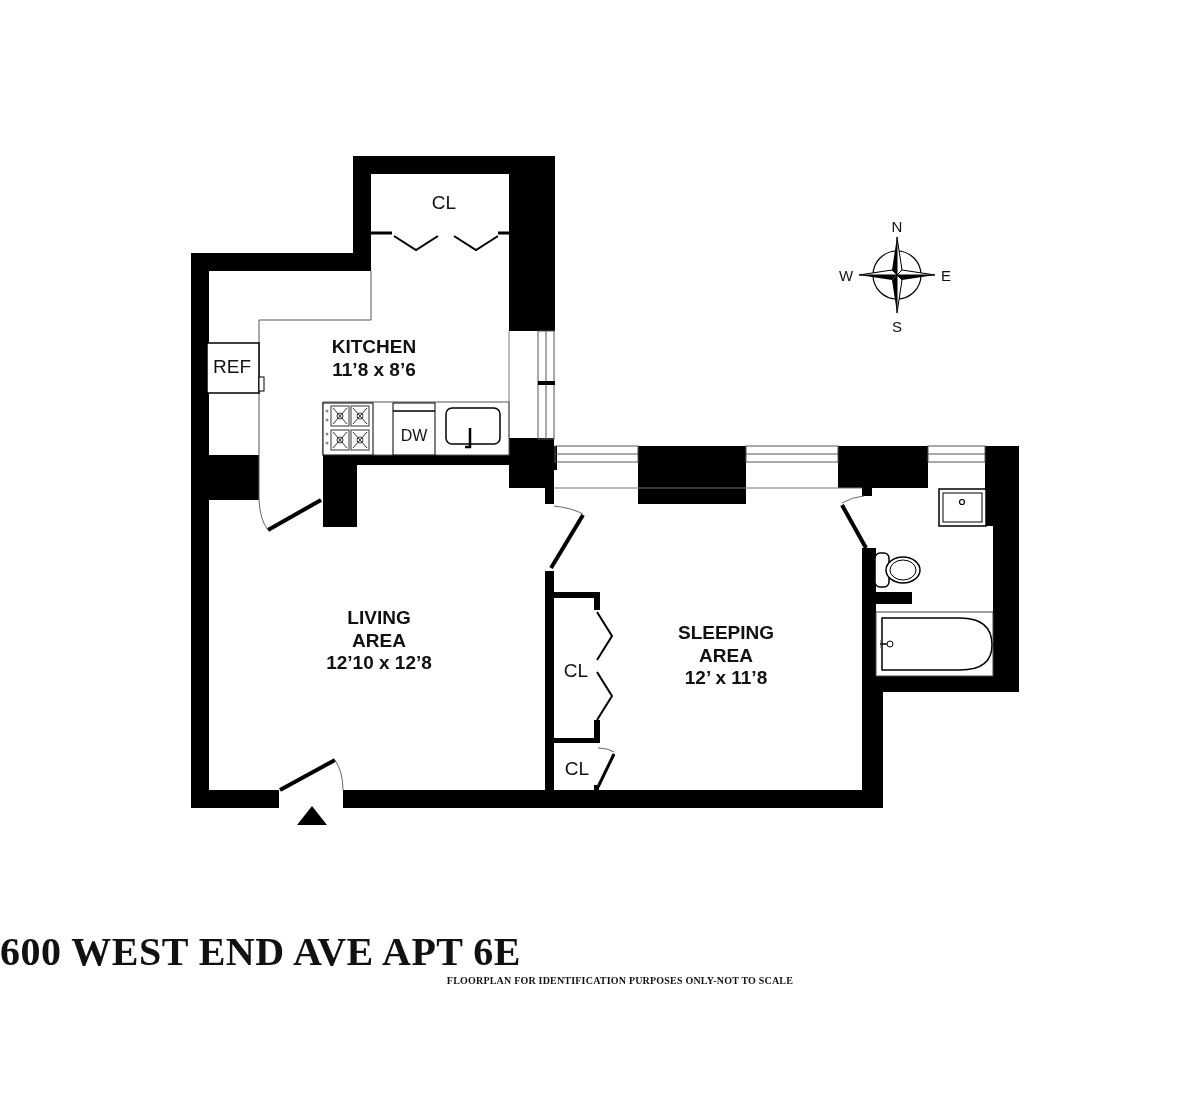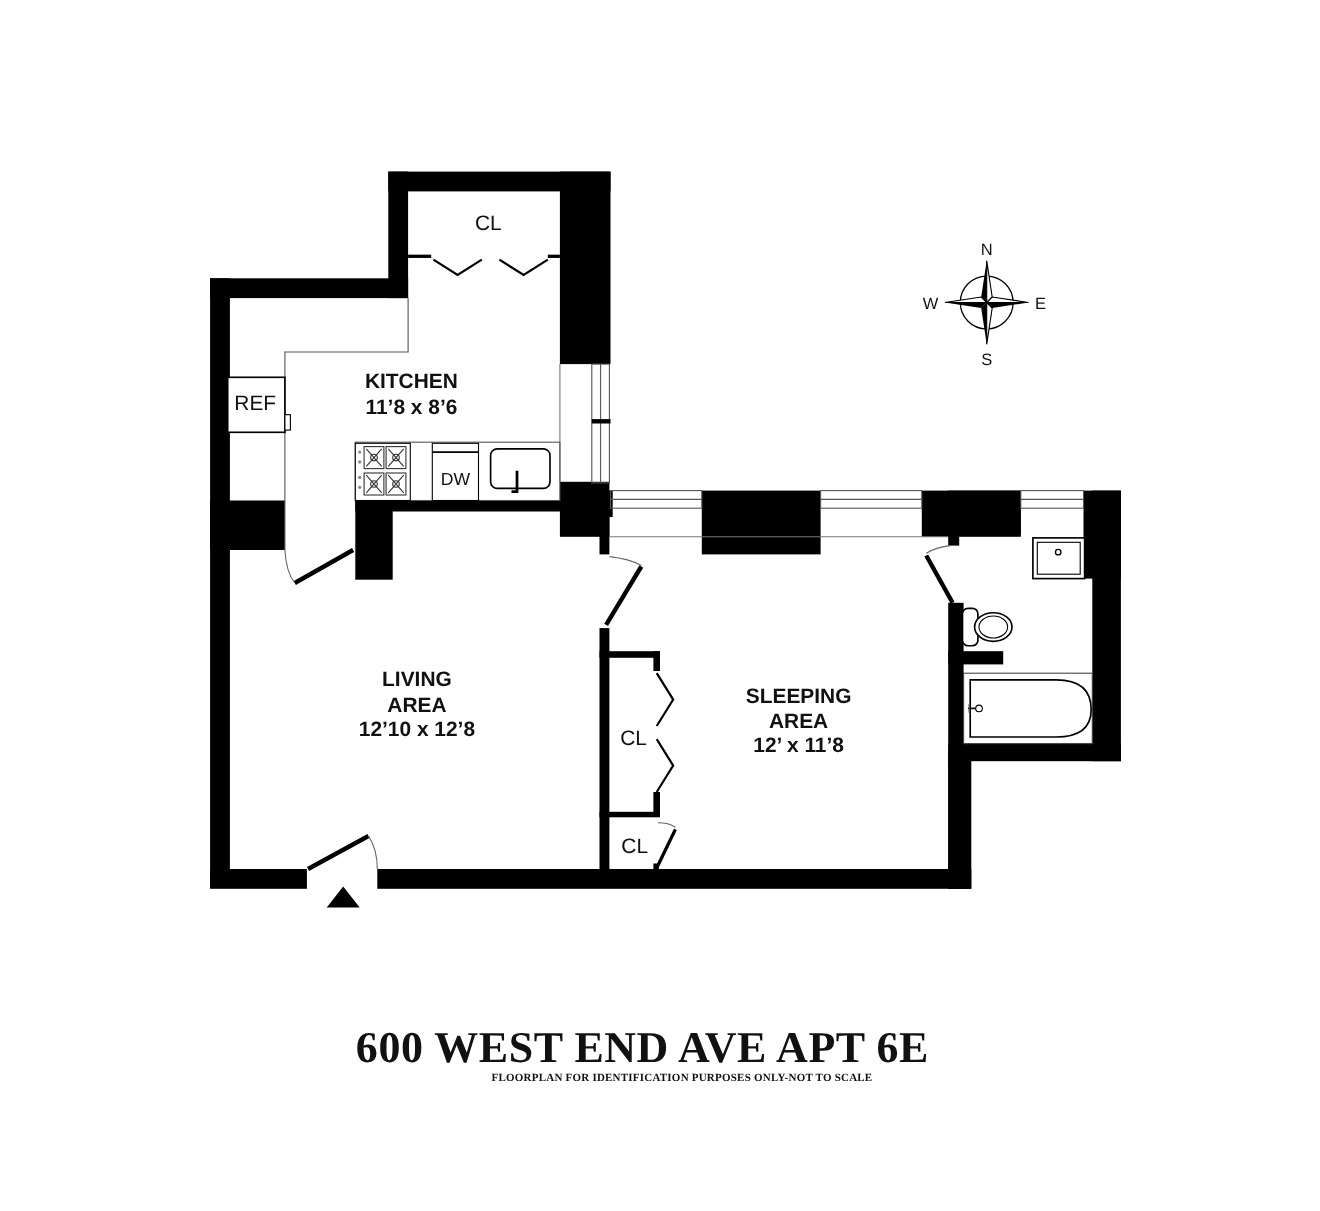--- a/index.html
+++ b/index.html
@@ -1,21 +1,21 @@
 <!DOCTYPE html>
 <html><head>
 <meta charset="utf-8">
 <style>
   html, body { margin: 0; padding: 0; background: #ffffff; }
   body { width: 1200px; height: 1101px; position: relative; overflow: hidden; }
   #plan { position: absolute; left: 0; top: 0; width: 1200px; height: 1101px; }
   .room-label { font-family: "Liberation Sans", "DejaVu Sans", sans-serif; font-weight: bold; font-size: 19px; fill: #111; }
   .small-label { font-family: "Liberation Sans", "DejaVu Sans", sans-serif; font-size: 19px; fill: #111; }
   .compass-label { font-family: "Liberation Sans", "DejaVu Sans", sans-serif; font-size: 15px; fill: #111; }
-  .title { position: absolute; left: 0; width: 1168px; top: 928px; text-align: center;
+  .title { position: absolute; left: 0; width: 1168px; top: 928px; text-align: left;
            font-family: "Liberation Serif", "DejaVu Serif", serif; font-weight: bold; font-size: 40px;
            color: #111; letter-spacing: 0.5px; }
   .subtitle { position: absolute; left: 0; width: 1240px; top: 975px; text-align: center;
               font-family: "Liberation Serif", "DejaVu Serif", serif; font-weight: bold; font-size: 10px;
               color: #111; letter-spacing: 0.2px; }
   .wall { fill: #000; }
   .thin { fill: none; stroke: #555; stroke-width: 1; }
   .door { stroke: #000; stroke-width: 4; }
   .arc { fill: none; stroke: #666; stroke-width: 1; }
   .fixture { fill: #fff; stroke: #000; stroke-width: 1.5; }

